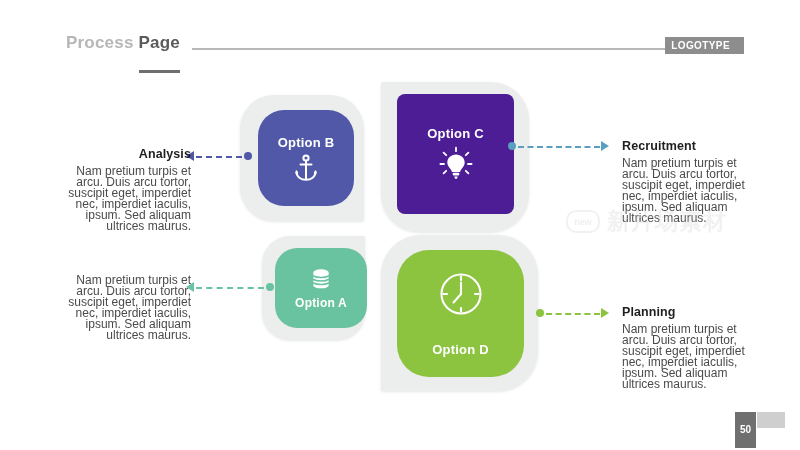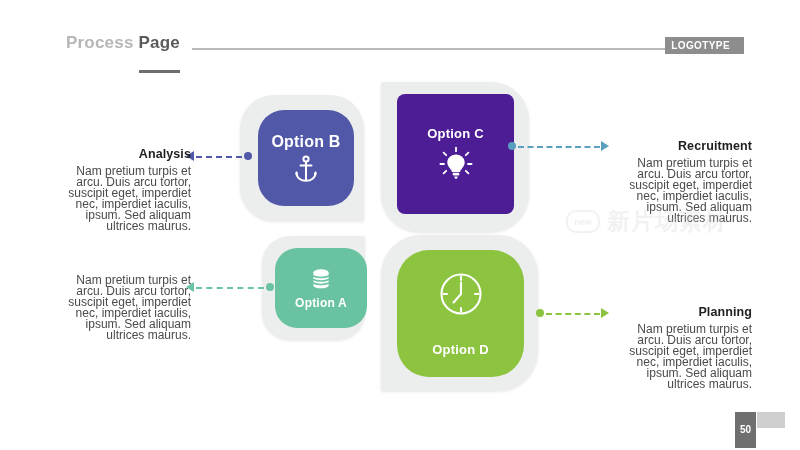--- a/index.html
+++ b/index.html
@@ -86,21 +86,21 @@
     font-size: 13px;
     font-weight: bold;
     letter-spacing: .2px;
     white-space: nowrap;
   }
   .card-b {
     left: 258px; top: 110px; width: 96px; height: 96px;
     border-radius: 26px;
     background: #5158a8;
   }
-  .card-b .card-label { font-size: 16px; margin-bottom: 4px; }
+  .card-b .card-label { font-size: 13px; margin-bottom: 4px; }
   .card-c {
     left: 397px; top: 94px; width: 117px; height: 120px;
     border-radius: 8px;
     background: #4c1d95;
   }
   .card-c .card-label { font-size: 13px; margin-bottom: 5px; }
   .card-a {
     left: 275px; top: 248px; width: 92px; height: 80px;
     border-radius: 22px;
     background: #6ac3a0;
@@ -146,21 +146,21 @@
     letter-spacing: .1px;
     white-space: nowrap;
   }
   .tblock p {
     margin: 0;
     font-size: 12px;
     line-height: 11px;
     color: #4a4a4a;
   }
   .tblock.right-align { text-align: right; }
-  .tblock.left-align  { text-align: right; }
+  .tblock.left-align  { text-align: left; }
 
   .tb-analysis      { left: 63px;  top: 147px; width: 128px; }
   .tb-communication { left: 63px;  top: 275px; width: 128px; }
   .tb-recruitment   { left: 622px; top: 139px; width: 130px; }
   .tb-planning      { left: 622px; top: 305px; width: 130px; }
 
   
   .watermark {
     position: absolute;
     left: 566px; top: 206px;

